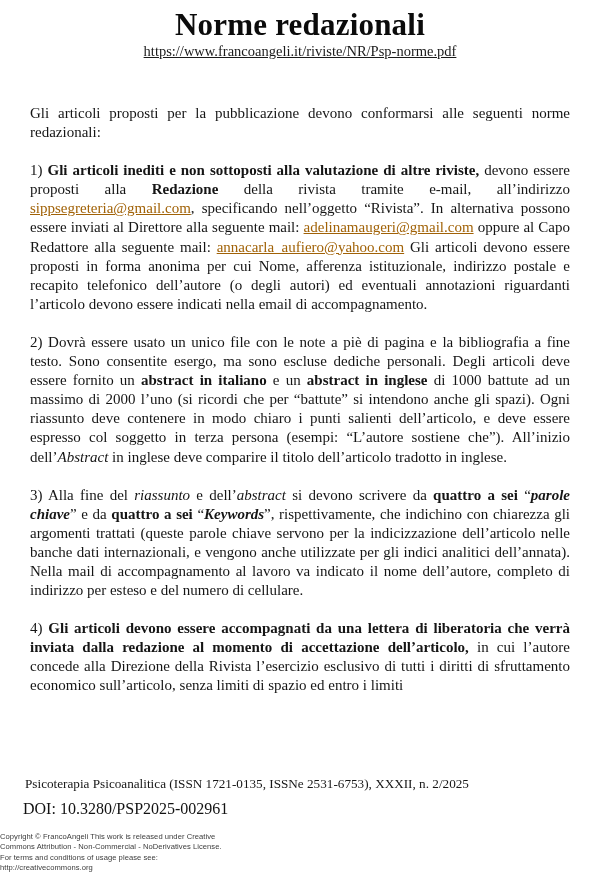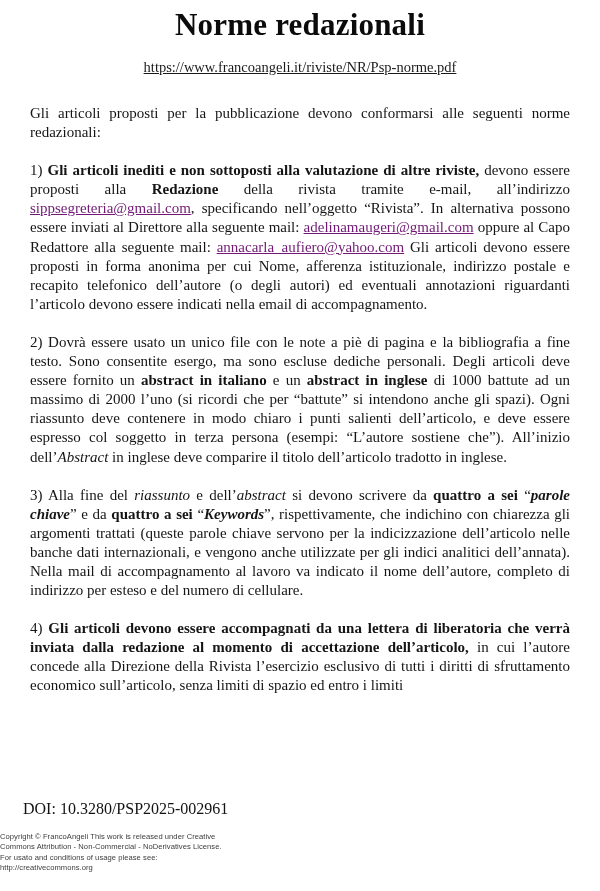--- a/index.html
+++ b/index.html
@@ -35,21 +35,21 @@
     padding-top: 8px;
     color: #0b0b0b;
   }
   .subtitle-link {
     display: block;
     text-align: center;
     font-size: 14.5px;
     line-height: 18px;
     text-decoration: underline;
     color: #1a1a1a;
-    margin-top: 16px;
+    margin-top: 0;
     cursor: pointer;
   }
 
   
   .body-wrap {
     position: absolute;
     left: 22px;
     top: 96px;
     width: 556px;
   }
@@ -68,21 +68,21 @@
   }
   .p-intro { margin-bottom: 0; }
 
   .b { font-weight: bold; }
   .i { font-style: italic; }
   .bi { font-weight: bold; font-style: italic; }
   .u, .mail {
     text-decoration: underline;
     cursor: pointer;
   }
-  .mail { color: #701a75; }
+  .mail { color: #a16207; }
 
   
   .journal-line {
     position: absolute;
     left: 25px;
     top: 776px;
     font-size: 13.2px;
     line-height: 16px;
     color: #161616;
     white-space: nowrap;
@@ -138,23 +138,24 @@
       <span>3)</span><span> Alla fine del </span><span class="i">riassunto</span><span> e dell’</span><span class="i">abstract</span><span> si devono scrivere da </span><span class="b">quattro a sei</span><span> “</span><span class="bi">parole chiave</span><span>” e da </span><span class="b">quattro a sei</span><span> “</span><span class="bi">Keywords</span><span>”, rispettivamente, che indichino con chiarezza gli argomenti trattati (queste parole chiave servono per la indicizzazione dell’articolo nelle banche dati internazionali, e vengono anche utilizzate per gli indici analitici dell’annata). Nella mail di accompagnamento al lavoro va indicato il nome dell’autore, completo di indirizzo per esteso e del numero di cellulare.</span>
     </p>
 
     <p class="para">
       <span>4)</span>
       <span class="b">Gli articoli devono essere accompagnati da una lettera di liberatoria che verrà inviata dalla redazione al momento di accettazione dell’articolo,</span><span> in cui l’autore concede alla Direzione della Rivista l’esercizio esclusivo di tutti i diritti di sfruttamento economico sull’articolo, senza limiti di spazio ed entro i limiti</span>
     </p>
 
   </div>
 
+  <div class="journal-line">Psicoterapia Psicoanalitica (ISSN 1721-0135, ISSNe 2531-6753), XXXII, n. 2/2025</div>
 
   <div class="doi-line">DOI: 10.3280/PSP2025-002961</div>
 
   <div class="cc-block">
     <div>Copyright © FrancoAngeli This work is released under Creative</div>
     <div>Commons Attribution - Non-Commercial - NoDerivatives License.</div>
-    <div>For usato and conditions of usage please see:</div>
+    <div>For terms and conditions of usage please see:</div>
     <div>http://creativecommons.org</div>
   </div>
 
 </div>
 
 </body></html>

